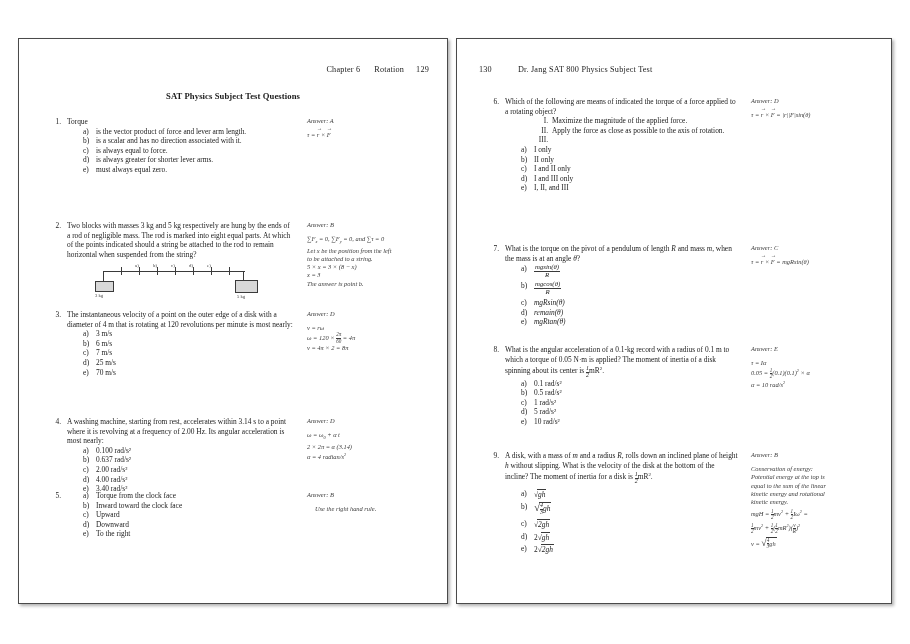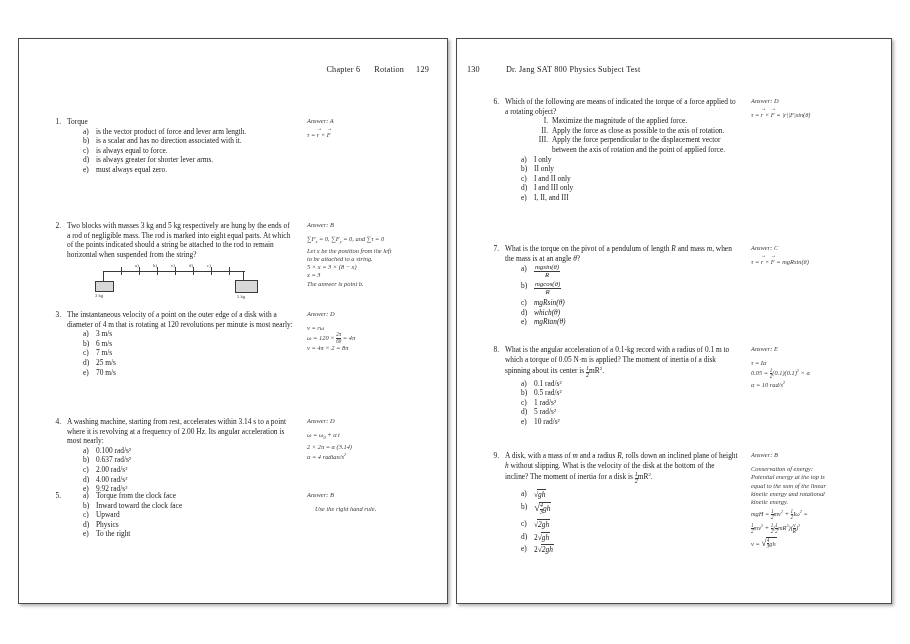--- a/index.html
+++ b/index.html
@@ -21,21 +21,21 @@
   .page-inner{position:relative;width:100%;height:100%;}
 
   
   .runhead{
     position:absolute;font-size:8.2px;letter-spacing:0.2px;color:#222;
     white-space:nowrap;
   }
   .runhead-left{top:26px;right:18px;font-family:Liberation Serif, serif;}
   .runhead-left .chap{margin-right:14px;}
   .runhead-left .pg{margin-left:12px;}
-  .runhead-right{top:26px;left:10px;}
+  .runhead-right{top:26px;left:22px;}
   .runhead-right .pg{margin-right:26px;}
 
   .doc-title{
     position:absolute;top:52px;left:0;width:100%;text-align:center;
     font-size:8.6px;font-weight:bold;letter-spacing:0.1px;
   }
 
   
   .qlist{position:absolute;left:0;top:0;width:100%;height:100%;}
   .qblock{position:absolute;display:flex;}
@@ -87,20 +87,21 @@
 
 <div class="spread">
 
   <div class="page page-left">
     <div class="page-inner">
 
       <div class="runhead runhead-left">
         <span class="chap">Chapter 6</span><span>Rotation</span><span class="pg">129</span>
       </div>
 
+      <div class="doc-title">SAT Physics Subject Test Questions</div>
 
       <div class="qlist">
 
         <div class="qblock" style="top:78px;left:24px;width:250px;">
           <div class="qnum">1.</div>
           <div class="qbody">
             <p class="qstem">Torque</p>
             <ul class="opts indent">
               <li>
                   <span class="lab">a)</span>
@@ -220,21 +221,21 @@
               <li>
                   <span class="lab">c)</span>
                   <span class="txt">2.00 rad/s²</span>
                 </li>
               <li>
                   <span class="lab">d)</span>
                   <span class="txt">4.00 rad/s²</span>
                 </li>
               <li>
                   <span class="lab">e)</span>
-                  <span class="txt">9.92 rad/s²</span>
+                  <span class="txt">3.40 rad/s²</span>
                 </li>
             </ul>
           </div>
         </div>
         <div class="ansblock" style="top:378px;left:288px;width:135px;">
           <div class="alabel">Answer: D</div>
           <div class="mathblk">ω = ω<sub class="sb">0</sub> + α t</div>
           <div class="mathblk">2 × 2π = α (3.14)</div>
           <div class="mathblk">α = 4 radian/s<sup class="exp">2</sup></div>
         </div>
@@ -250,21 +251,21 @@
               <li>
                   <span class="lab">b)</span>
                   <span class="txt">Inward toward the clock face</span>
                 </li>
               <li>
                   <span class="lab">c)</span>
                   <span class="txt">Upward</span>
                 </li>
               <li>
                   <span class="lab">d)</span>
-                  <span class="txt">Physics</span>
+                  <span class="txt">Downward</span>
                 </li>
               <li>
                   <span class="lab">e)</span>
                   <span class="txt">To the right</span>
                 </li>
             </ul>
           </div>
         </div>
         <div class="ansblock" style="top:452px;left:288px;width:135px;">
           <div class="alabel">Answer: B</div>
@@ -292,21 +293,20 @@
               <li>
                   <span class="lab">I.</span>
                   <span class="txt">Maximize the magnitude of the applied force.</span>
                 </li>
               <li>
                   <span class="lab">II.</span>
                   <span class="txt">Apply the force as close as possible to the axis of rotation.</span>
                 </li>
               <li>
                   <span class="lab">III.</span>
-                  <span class="txt">Apply the force perpendicular to the displacement vector between the axis of rotation and the point of applied force.</span>
                 </li>
             </ul>
             <ul class="opts indent">
               <li>
                   <span class="lab">a)</span>
                   <span class="txt">I only</span>
                 </li>
               <li>
                   <span class="lab">b)</span>
                   <span class="txt">II only</span>
@@ -343,21 +343,21 @@
               <li style="margin-top:2px;">
                   <span class="lab">b)</span>
                   <span class="txt"><span class="frac"><span class="num">mgcos(θ)</span><span class="den">R</span></span></span>
                 </li>
               <li style="margin-top:2px;">
                   <span class="lab">c)</span>
                   <span class="txt it">mgRsin(θ)</span>
                 </li>
               <li>
                   <span class="lab">d)</span>
-                  <span class="txt it">which(θ)</span>
+                  <span class="txt it">remain(θ)</span>
                 </li>
               <li>
                   <span class="lab">e)</span>
                   <span class="txt it">mgRtan(θ)</span>
                 </li>
             </ul>
           </div>
         </div>
         <div class="ansblock" style="top:205px;left:294px;width:140px;">
           <div class="alabel">Answer: C</div>

